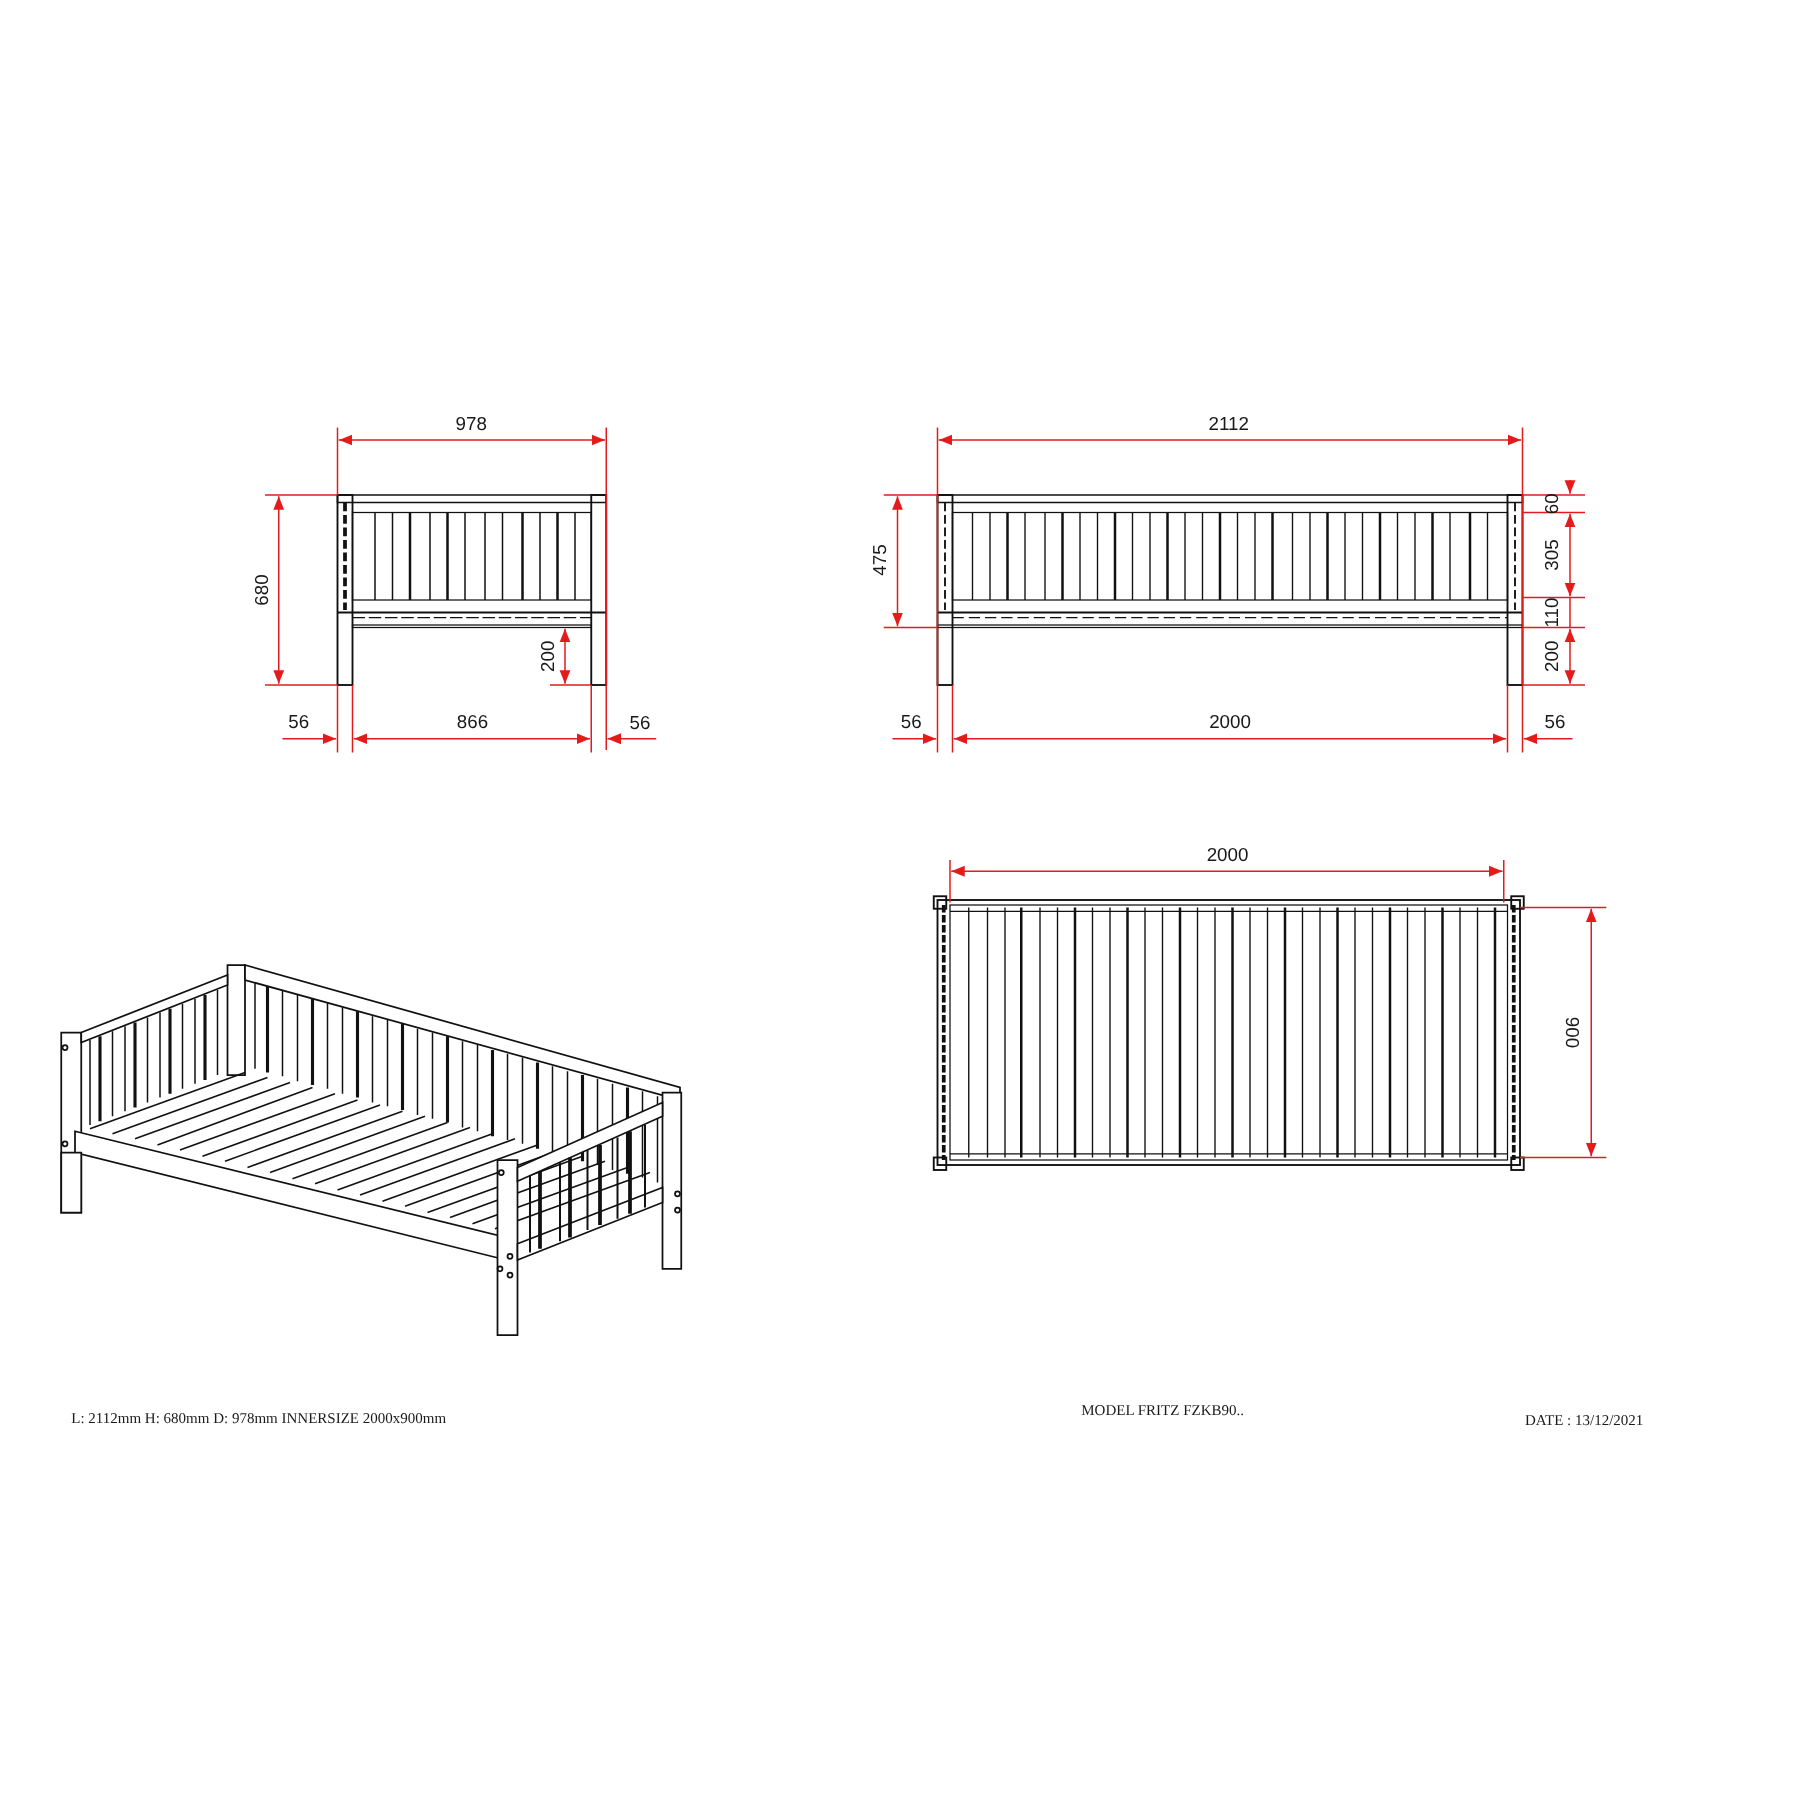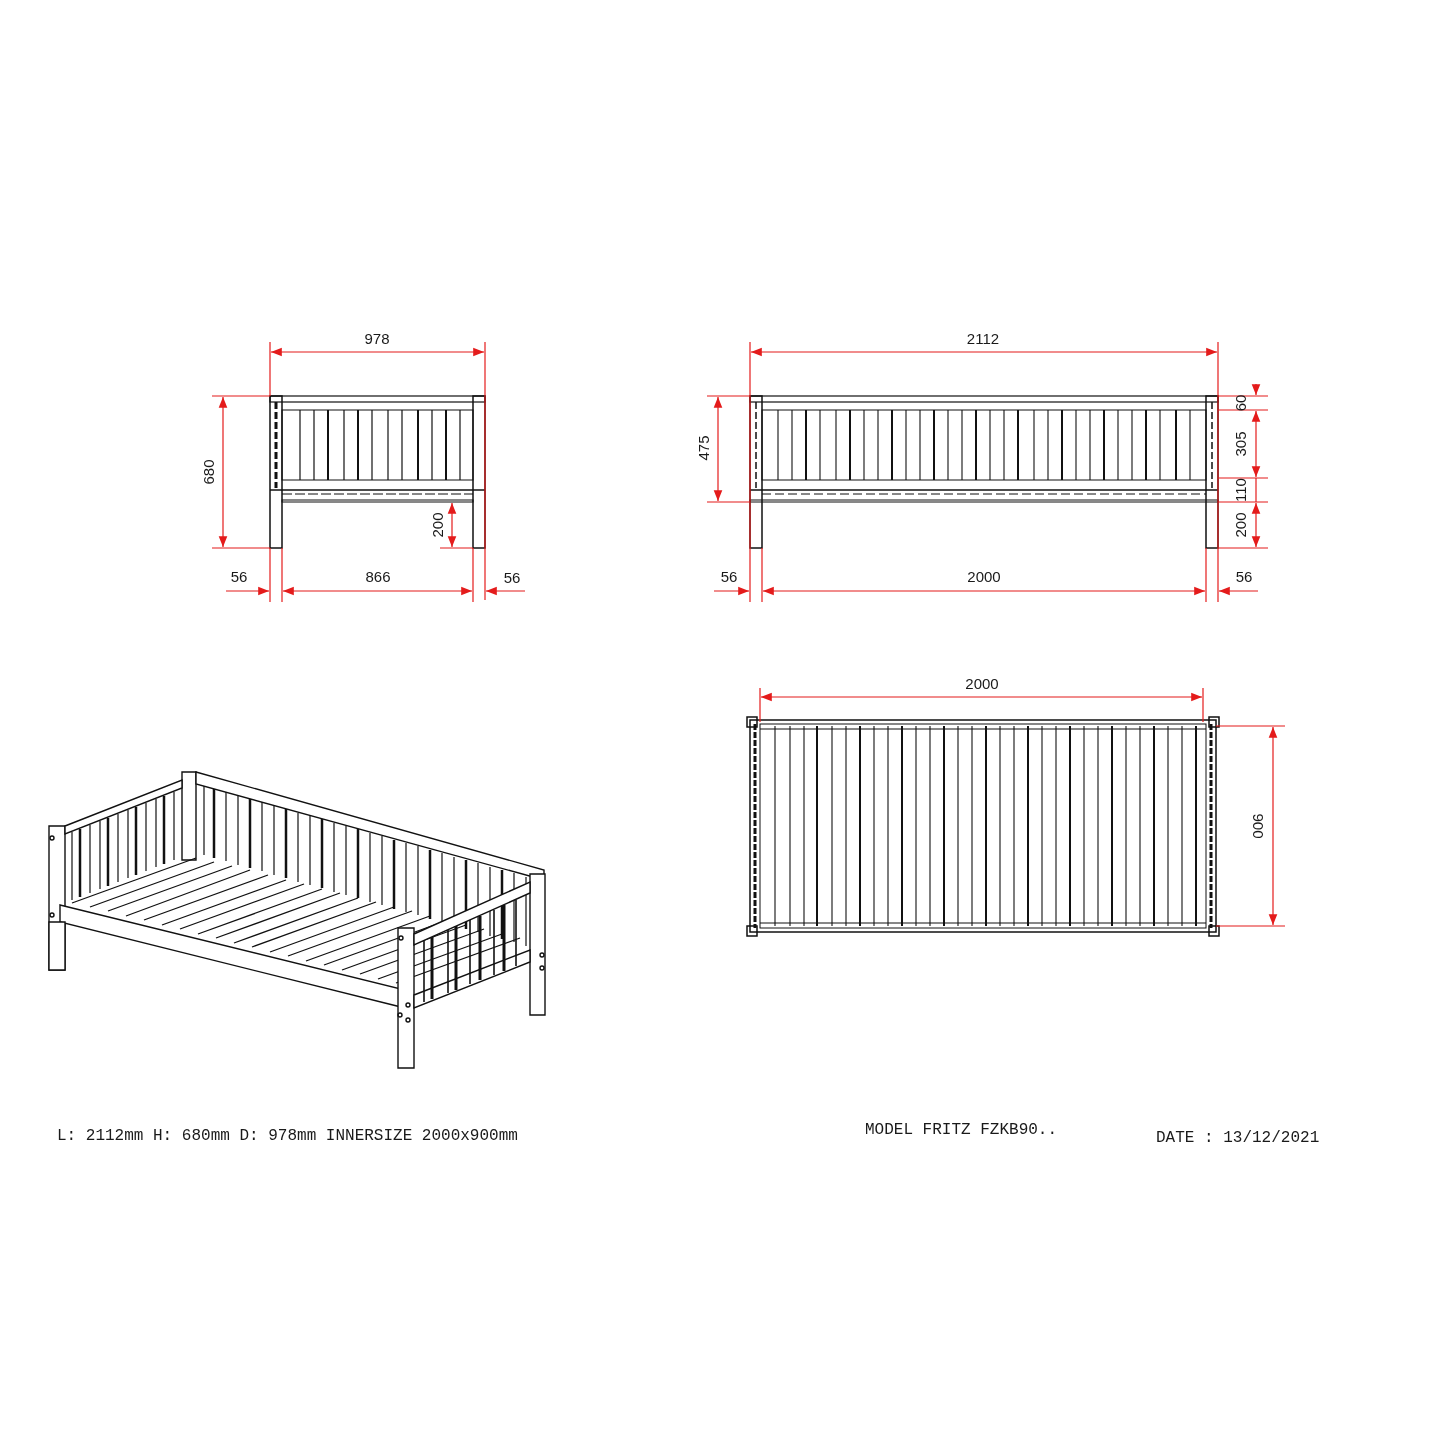--- a/index.html
+++ b/index.html
@@ -1,19 +1,19 @@
 <!DOCTYPE html>
 <html><head>
 <meta charset="utf-8">
 <style>
   html, body { margin:0; padding:0; background:#ffffff; }
   body { width:1445px; height:1445px; position:relative; overflow:hidden; font-family:"Liberation Sans", sans-serif; }
   svg.drawing { position:absolute; left:0; top:0; width:1445px; height:1445px; }
   .dim-text { font-family:"Liberation Sans", sans-serif; font-size:15px; fill:#1a1a1a; }
-  .caption { position:absolute; font-family:Liberation Mono, monospace; font-size:16px; color:#1a1a1a; white-space:nowrap; }
+  .caption { position:absolute; font-family:Liberation Serif, serif; font-size:12px; color:#1a1a1a; white-space:nowrap; }
   .k { stroke:#111; fill:none; }
   .r { stroke:#e41b1b; fill:none; stroke-width:1.2; }
 </style>
 </head>
 <body>
 
 <svg class="drawing" viewBox="0 0 1445 1445">
   <defs>
     <marker id="ar" viewBox="0 0 10 10" refX="10" refY="5" markerWidth="9" markerHeight="9" orient="auto-start-reverse">
       <path d="M0,1 L10,5 L0,9 z" fill="#e41b1b"></path>
@@ -310,13 +310,13 @@
         <line x1="480" y1="916" x2="480" y2="980" stroke-width="3"></line>
       <line x1="494" y1="910" x2="494" y2="975"></line>
         <line x1="504" y1="905" x2="504" y2="971" stroke-width="3"></line>
       <line x1="516" y1="900" x2="516" y2="966"></line>
     </g>
   </g>
 </svg>
 
 <div class="caption" style="left:57px; top:1127px;">L: 2112mm H: 680mm D: 978mm INNERSIZE 2000x900mm</div>
 <div class="caption" style="left:821px; top:1121px;margin-left:44px;">MODEL FRITZ FZKB90..</div>
-<div class="caption" style="left:1156px; top:1129px;">DATE : 13/12/2021</div>
+<div class="caption" style="left:1220px; top:1129px;">DATE : 13/12/2021</div>
 
 </body></html>

